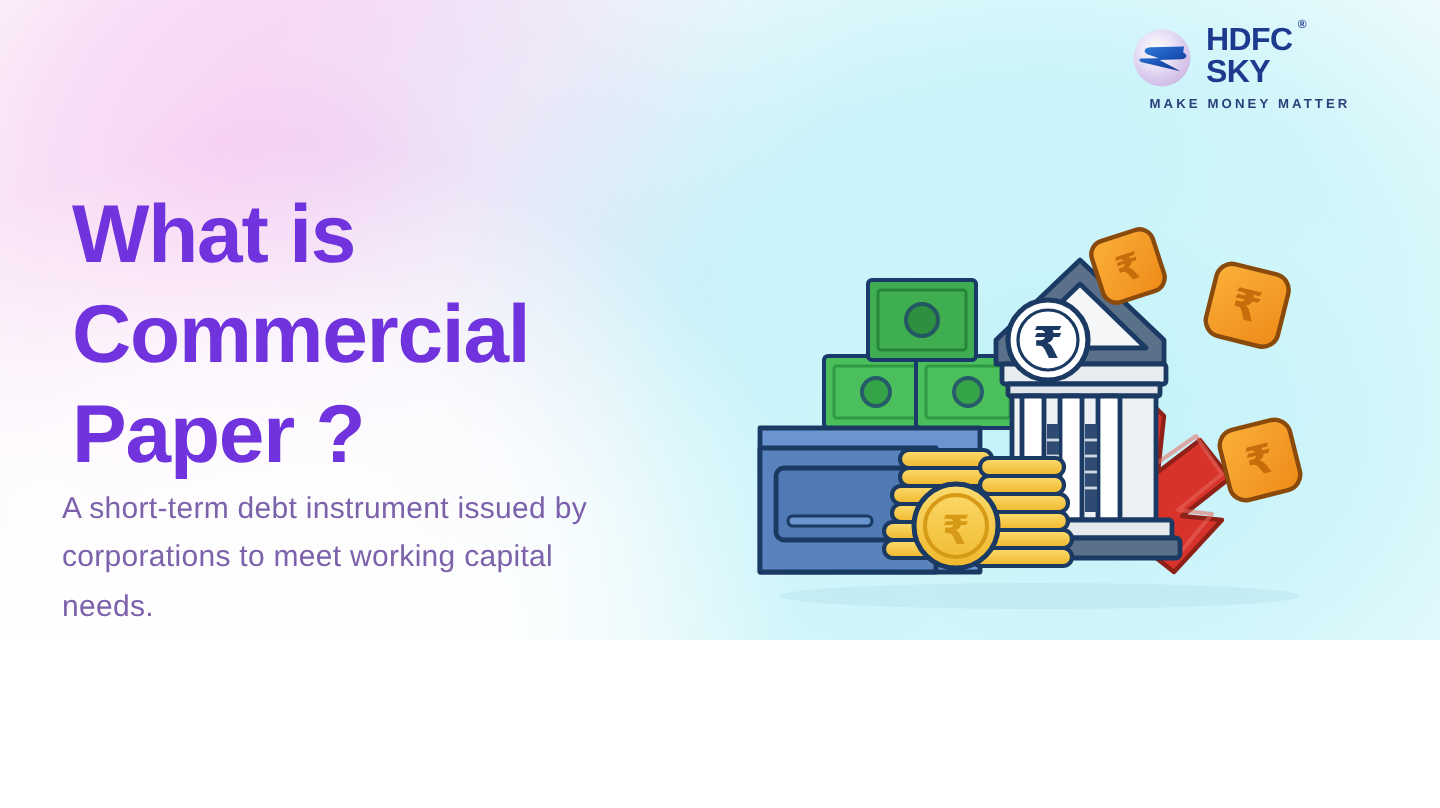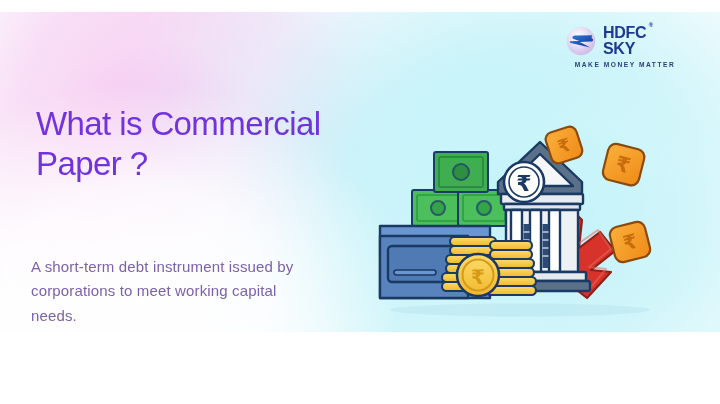--- a/index.html
+++ b/index.html
@@ -12,21 +12,20 @@
     overflow: hidden;
     font-family: "Liberation Sans", sans-serif;
   }
 
   #slide {
     position: relative;
     width: 720px;
     height: 320px;
     overflow: hidden;
     background: #fef9c3;
-    margin-top: 12px;
   }
 
   
   .bg-base {
     position: absolute;
     inset: 0;
     background: #fdfdfe;
   }
   .bg-pink {
     position: absolute;
@@ -126,22 +125,22 @@
     white-space: nowrap;
   }
 
   
   .headline {
     position: absolute;
     left: 36px;
     top: 92px;
     width: 320px;
     font-family: "Liberation Sans", sans-serif;
-    font-weight: normal;
-    font-size: 33px;
+    font-weight: bold;
+    font-size: 41px;
     line-height: 1.22;
     letter-spacing: -0.6px;
     color: #7033dd;
     margin: 0;
   }
   .subcopy {
     position: absolute;
     left: 31px;
     top: 243px;
     width: 290px;

